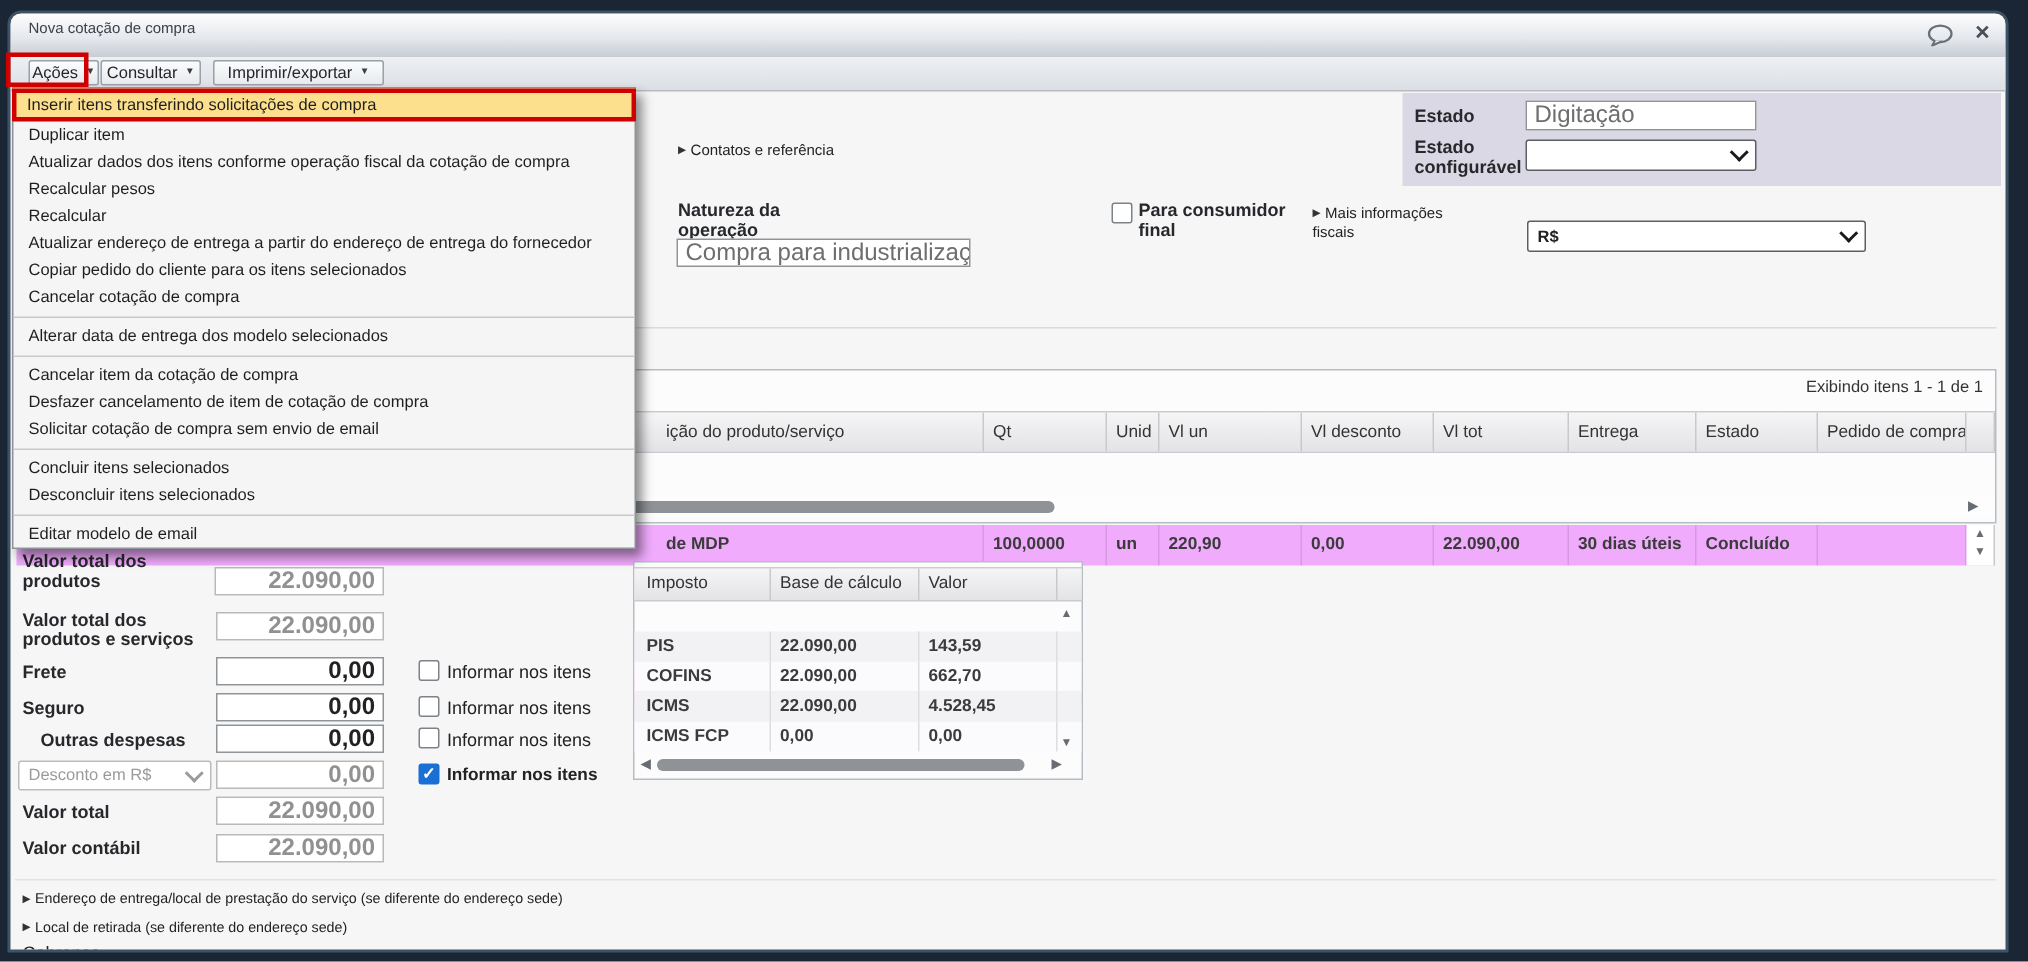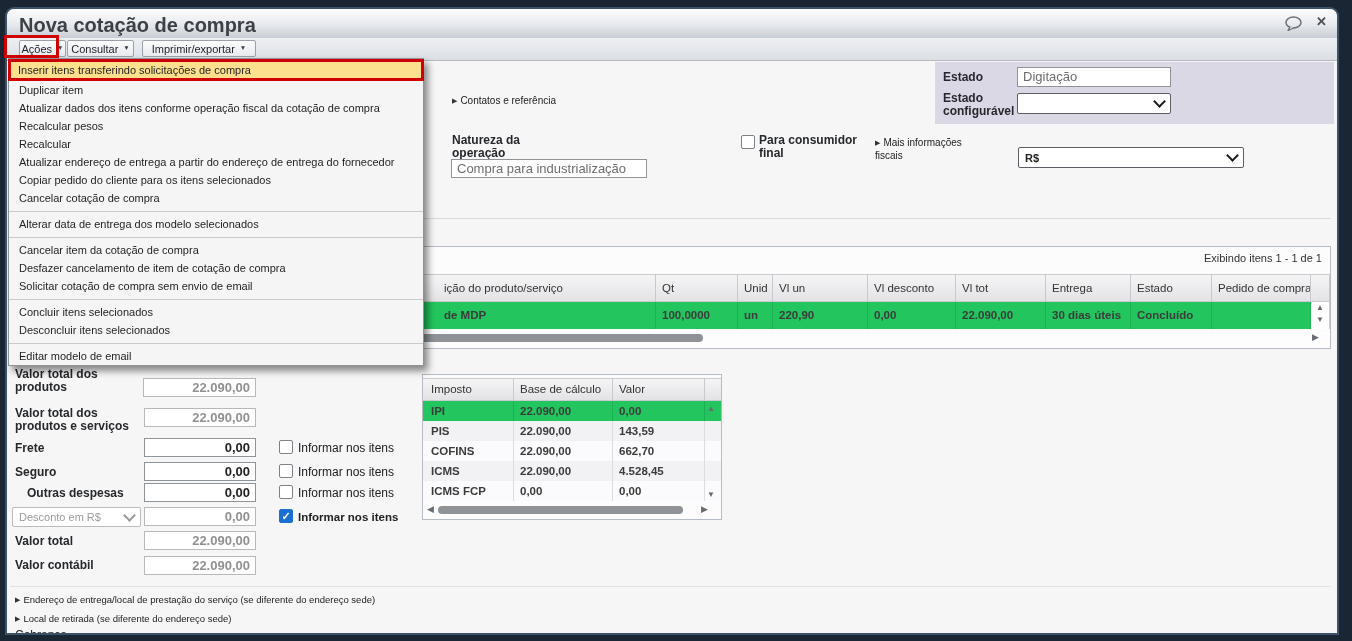--- a/index.html
+++ b/index.html
@@ -4,21 +4,21 @@
 <style>
   html,body{margin:0;padding:0;}
   body{width:1352px;height:641px;background:#1a2634;position:relative;overflow:hidden;
        font-family:"Liberation Sans",sans-serif;}
   
   .window{position:absolute;left:7px;top:9px;width:1330px;height:624px;background:#f6f6f7;
           border-radius:7px 7px 0 0;overflow:hidden;box-shadow:0 0 0 2px #3d5267;}
   .titlebar{position:absolute;left:0;top:0;right:0;height:29px;
             background:linear-gradient(#fdfdfe,#e6e9ed 55%,#c7cdd5);border-bottom:1px solid #9aa1ab;
             border-radius:7px 7px 0 0;}
-  .title{position:absolute;left:12px;top:5px;font-size:20px;color:#3c4147;font-weight:bold;}
+  .title{position:absolute;left:12px;top:5px;font-size:10px;color:#3c4147;}
   .tb-close{position:absolute;right:10px;top:5px;font-size:13px;font-weight:bold;color:#4a4f55;cursor:pointer;}
   .tb-comment{position:absolute;right:34px;top:7px;}
   .menubar{position:absolute;left:0;top:29px;right:0;height:22px;
            background:linear-gradient(#eef0f3,#dbdfe4);border-bottom:1px solid #b6bbc1;}
   .mb-btn{position:absolute;top:2px;height:17px;box-sizing:border-box;border:1px solid #9ba1a9;border-radius:2px;
           background:linear-gradient(#fbfcfd,#e7eaee);font-size:11px;color:#24262a;
           display:flex;align-items:center;justify-content:center;gap:5px;cursor:pointer;}
   .caret{font-size:6.5px;color:#3a3f45;line-height:1;}
   
   .menu{position:absolute;left:1px;top:49px;width:416px;box-sizing:border-box;background:#f5f5f5;
@@ -29,21 +29,21 @@
          background:#fce08d;border:3px solid #d10000;padding-left:7px;}
   .msep{height:8px;position:relative;}
   .msep::after{content:"";position:absolute;left:0;right:0;top:4px;height:1px;background:#c9c9c9;}
   
   .ann-acoes{position:absolute;left:4px;top:35px;width:49px;height:17px;border:3px solid #d10000;z-index:60;}
   
   .lbl{position:absolute;font-size:12px;font-weight:bold;color:#26282b;line-height:13px;}
   .tgl{position:absolute;font-size:10px;color:#222;line-height:13px;cursor:pointer;}
   .tgl .arr{font-size:7px;color:#333;vertical-align:1px;margin-right:3px;}
   .inp{position:absolute;box-sizing:border-box;background:#fff;border:1px solid #8f9499;
-       font-family:"Liberation Sans",sans-serif;font-size:13px;font-weight:bold;line-height:17px;
+       font-family:"Liberation Sans",sans-serif;font-size:16px;font-weight:bold;line-height:17px;
        color:#222;text-align:right;padding:0 5px;white-space:nowrap;overflow:hidden;}
   .inp.ro{border-color:#b9b9b9;color:#919191;}
   .inp.lft{text-align:left;font-weight:normal;color:#6e6e6e;}
   .selbox{position:absolute;box-sizing:border-box;background:#fff;border:1px solid #5a5f66;border-radius:2px;
           display:flex;align-items:center;justify-content:space-between;padding:0 6px;
           font-size:11px;font-weight:bold;color:#222;cursor:pointer;}
   .selbox.dis{border-color:#bcbcbc;color:#9a9a9a;font-weight:normal;cursor:default;gap:21px;}
   .chev{width:7px;height:7px;border-right:2px solid #1b1b1b;border-bottom:2px solid #1b1b1b;
         transform:rotate(45deg);margin-top:-4px;flex:none;}
   .selbox.dis .chev{border-color:#9a9a9a;}
@@ -57,21 +57,21 @@
   .estado-panel{position:absolute;left:928px;top:53px;width:399px;height:62px;background:#dbd8e6;}
   .panel{position:absolute;box-sizing:border-box;background:#fcfcfd;border:1px solid #b6bcc3;}
   .ghdr{position:absolute;left:0;right:0;display:flex;background:linear-gradient(#f5f5f6,#e3e3e6);
         border-top:1px solid #c9cbce;border-bottom:1px solid #c9cbce;box-sizing:border-box;}
   .hc{flex:none;box-sizing:border-box;border-right:1px solid #c7c9cc;padding-left:6px;
       font-size:11.5px;color:#333;white-space:nowrap;overflow:hidden;cursor:pointer;}
   .grow{position:absolute;left:0;right:0;display:flex;cursor:pointer;}
   .rc{flex:none;box-sizing:border-box;border-right:1px solid rgba(0,0,0,.1);
       font-size:11.5px;font-weight:bold;color:#3b3b3b;padding:0 8px 0 6px;white-space:nowrap;overflow:hidden;}
   .num{text-align:left;}
-  .amber{background:#22c55e;}
+  .amber{background:#f0abfc;margin-top:48px;}
   .sarrow{color:#676c72;line-height:1;cursor:pointer;display:block;text-align:center;}
   .thumb{position:absolute;height:8px;border-radius:4px;background:#8f9397;cursor:pointer;}
   .hline{position:absolute;height:1px;background:#e2e2e4;}
 </style>
 </head>
 <body>
 
 <div class="window">
 
   <div class="titlebar">

